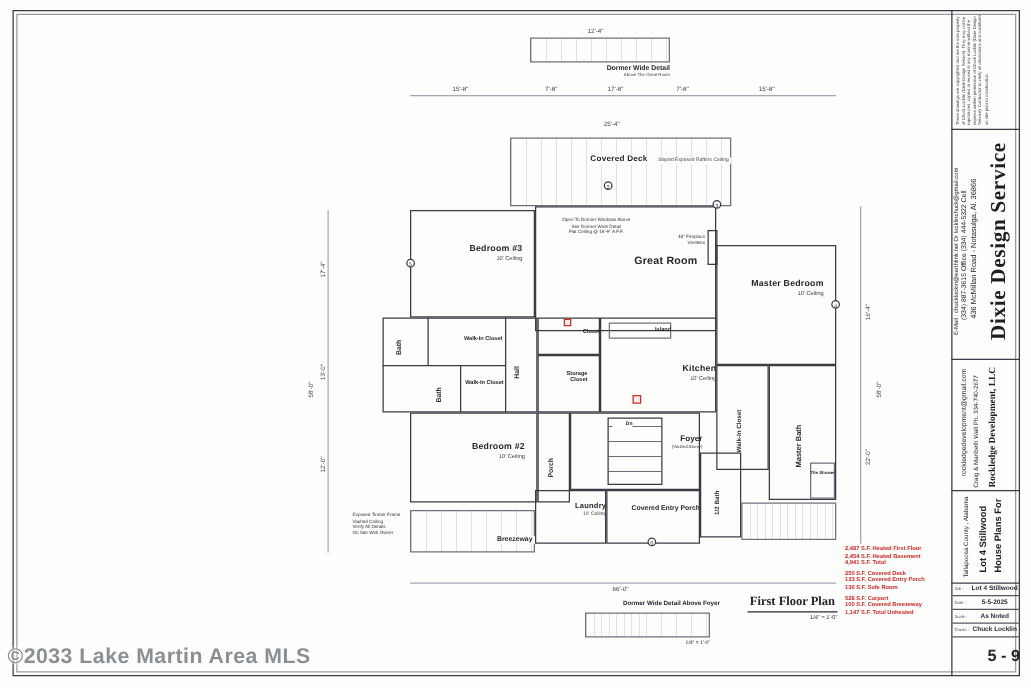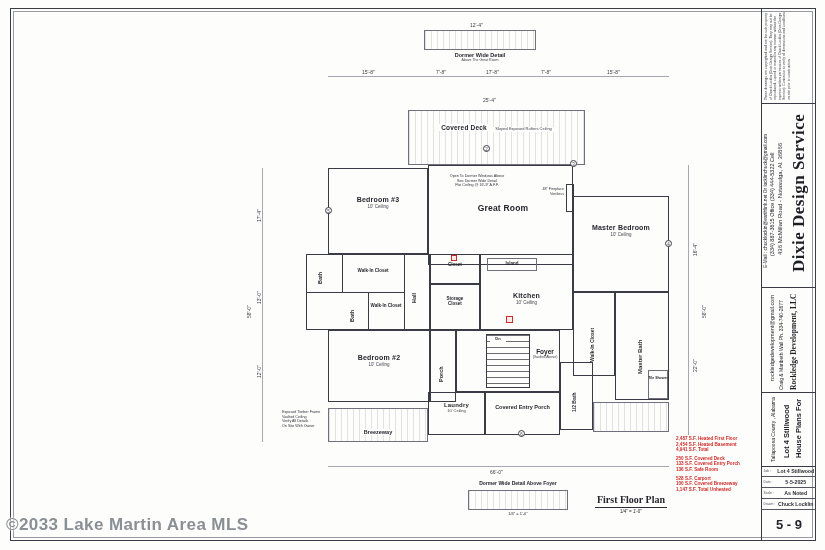--- a/index.html
+++ b/index.html
@@ -3,21 +3,21 @@
 <meta charset="utf-8">
 <style>
   *{margin:0;padding:0;box-sizing:border-box}
   html,body{width:825px;height:550px;background:#fdfdfc;overflow:hidden;position:relative;
     font-family:"Liberation Sans",sans-serif;color:#2c2c34}
   .abs{position:absolute}
   .wall{position:absolute;border:1.5px solid #3b3b45;background:transparent}
   .wall-lt{position:absolute;border:1px solid #70707c}
   .iline-v{position:absolute;width:0;border-left:1.2px solid #3b3b45}
   .iline-h{position:absolute;height:0;border-top:1.2px solid #3b3b45}
-  .lbl{position:absolute;text-align:center;line-height:1.15;color:#25252d}
+  .lbl{position:absolute;text-align:right;line-height:1.15;color:#25252d}
   .nm{font-size:7px;font-weight:700;letter-spacing:.2px}
   .sub{font-size:4.5px;font-weight:400;color:#3e3e48}
   .note{position:absolute;font-size:3.7px;line-height:1.25;color:#33333c;white-space:pre-line}
   .rot{position:absolute;transform:rotate(-90deg);transform-origin:0 0;white-space:nowrap}
   .dim{position:absolute;font-size:5px;color:#3c3c46;white-space:nowrap}
   .dimline-h{position:absolute;height:0;border-top:.5px solid #a6a6b4}
   .dimline-v{position:absolute;width:0;border-left:.5px solid #a6a6b4}
   .deckbg{background:repeating-linear-gradient(90deg,rgba(60,60,70,.14) 0 .6px,transparent .6px 6px)}
   .stairs{position:absolute;background:repeating-linear-gradient(180deg,rgba(60,60,70,.75) 0 .6px,transparent .6px 6px);border:1px solid #3b3b45}
   .tag{position:absolute;width:7px;height:7px;border:.6px solid #3b3b45;border-radius:50%;
@@ -251,18 +251,18 @@
 </div>
 
 <div class="lbl" style="left:460px;top:481px;width:116px">
   <div style="font-size:5px;font-weight:700">Dormer Wide Detail Above Foyer</div>
 </div>
 <div class="wall-lt deckbg" style="left:468px;top:490px;width:100px;height:20px"></div>
 <div class="lbl" style="left:468px;top:512px;width:100px">
   <div style="font-size:4px">1/4" = 1'-0"</div>
 </div>
 
-<div class="lbl" style="left:592px;top:489px;width:78px">
+<div class="lbl" style="left:592px;top:471px;width:78px">
   <span class="ffp-title">First Floor Plan</span>
   <div style="font-size:4.5px;margin-top:1.5px">1/4" = 1'-0"</div>
 </div>
 
 <div class="watermark">©2033 Lake Martin Area MLS</div>
 
 </body></html>

